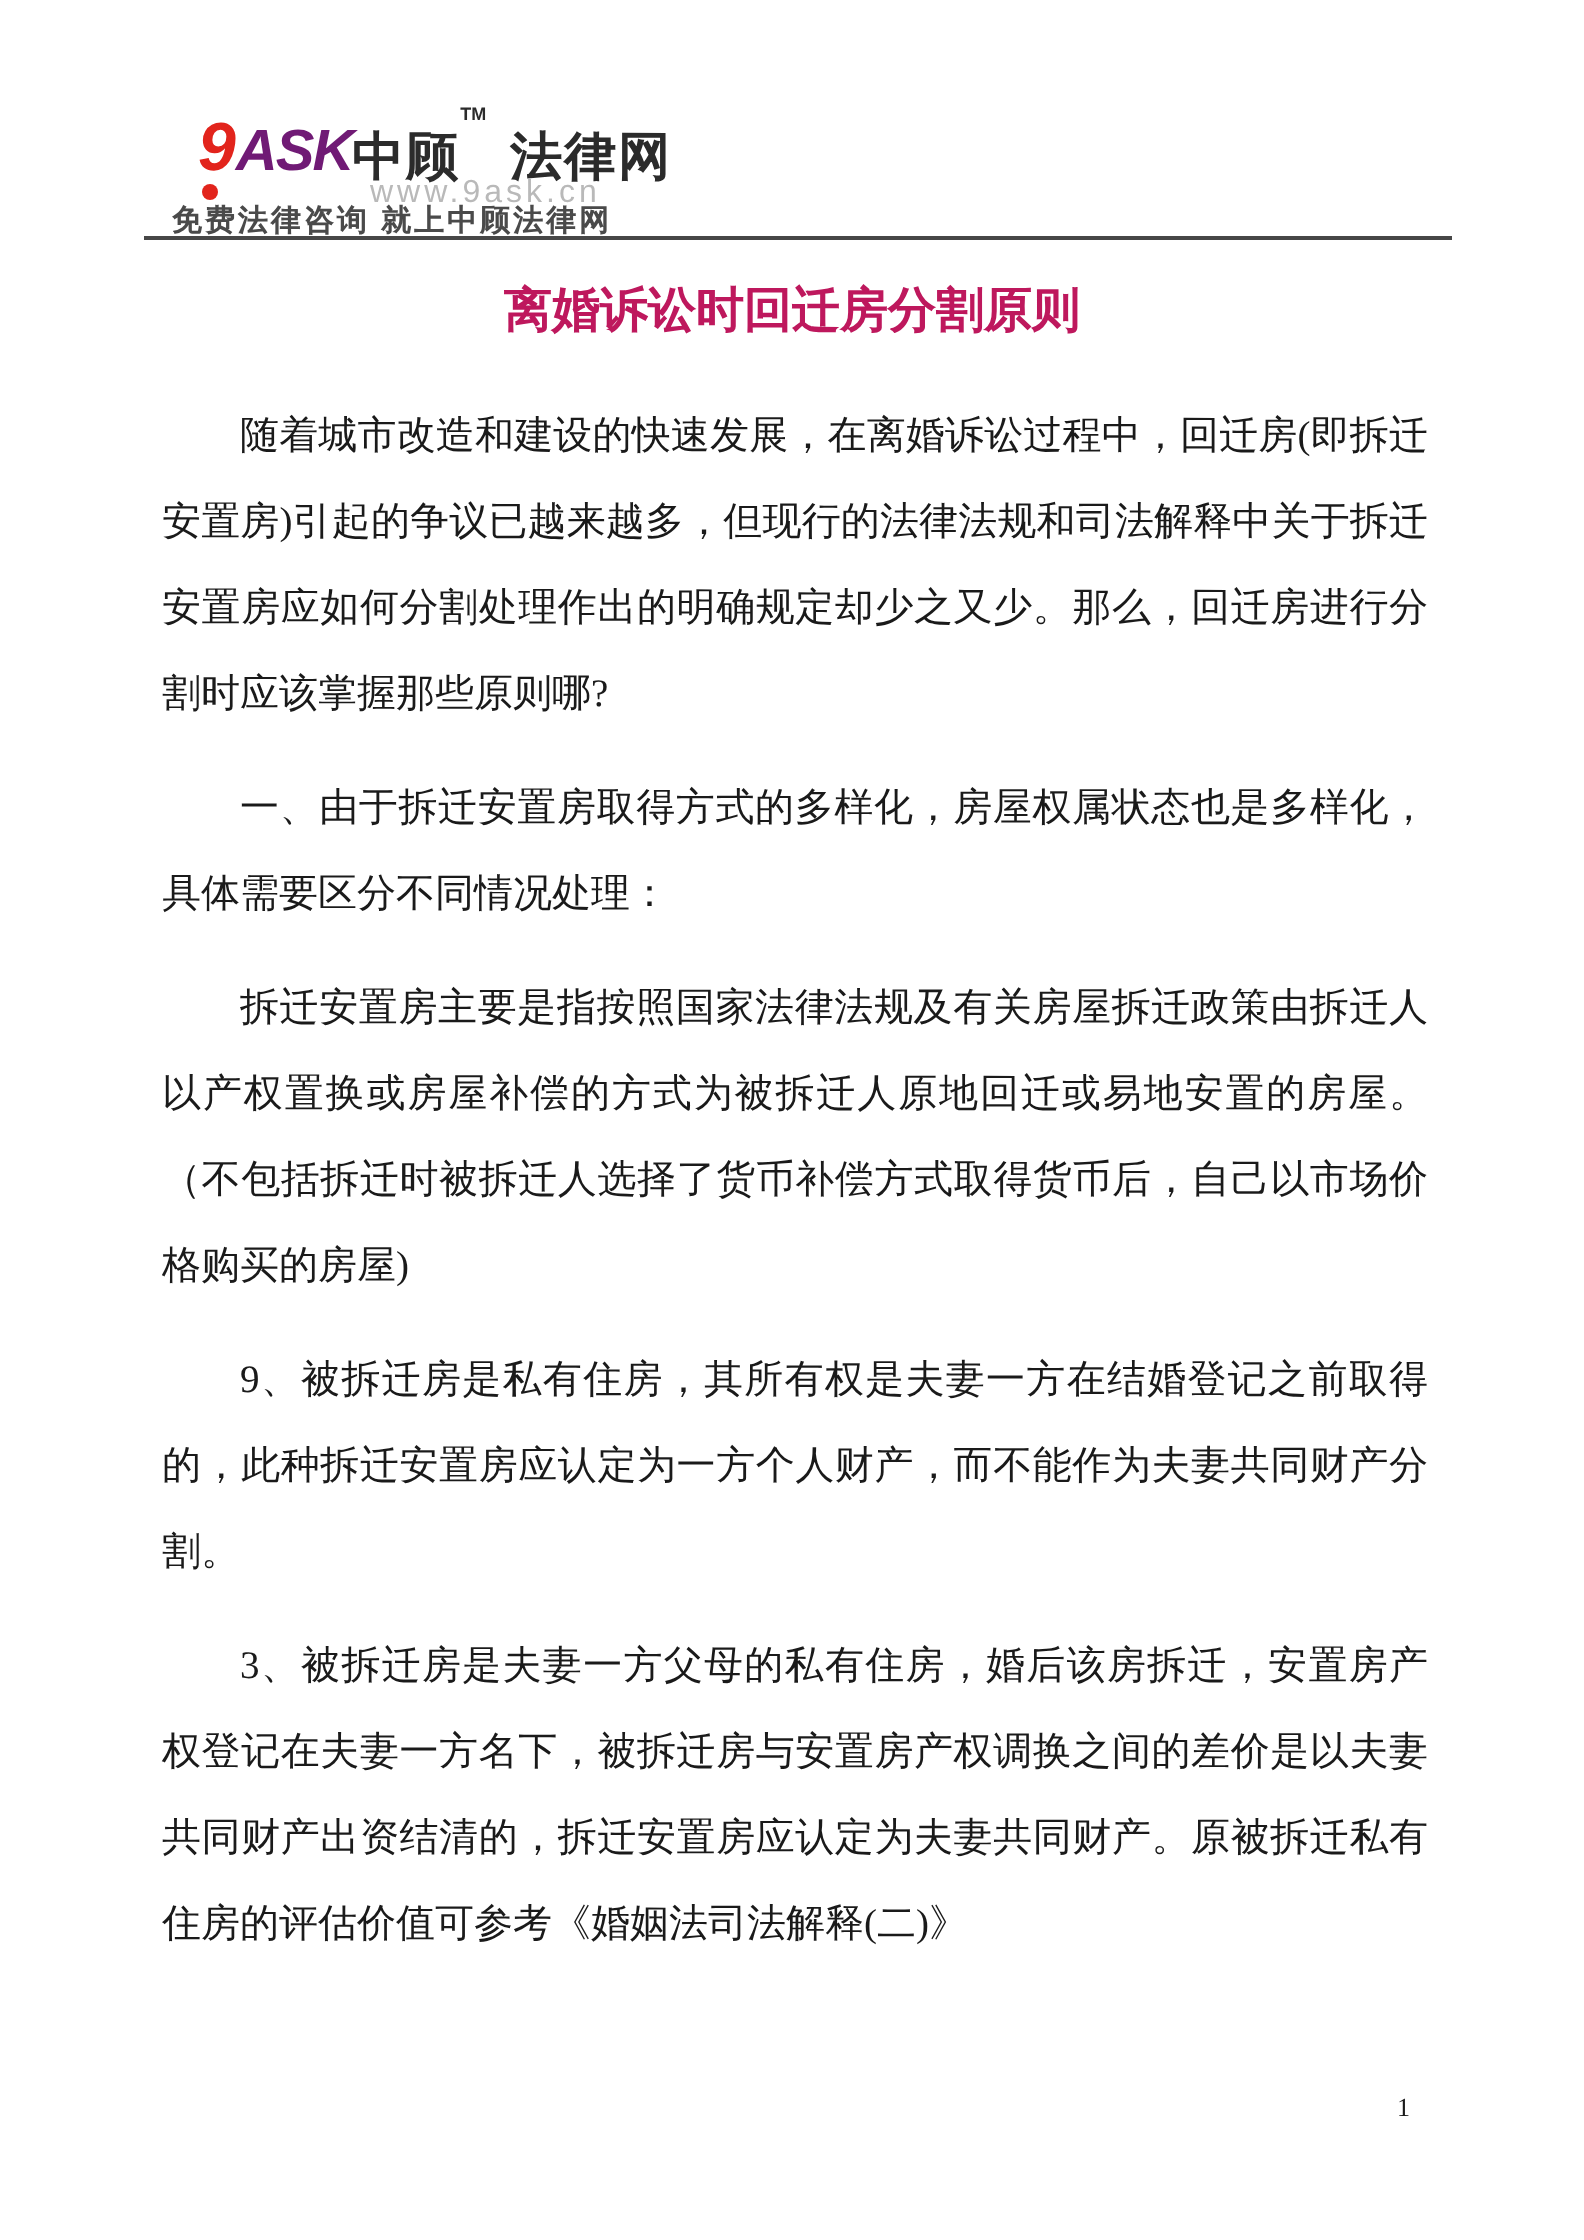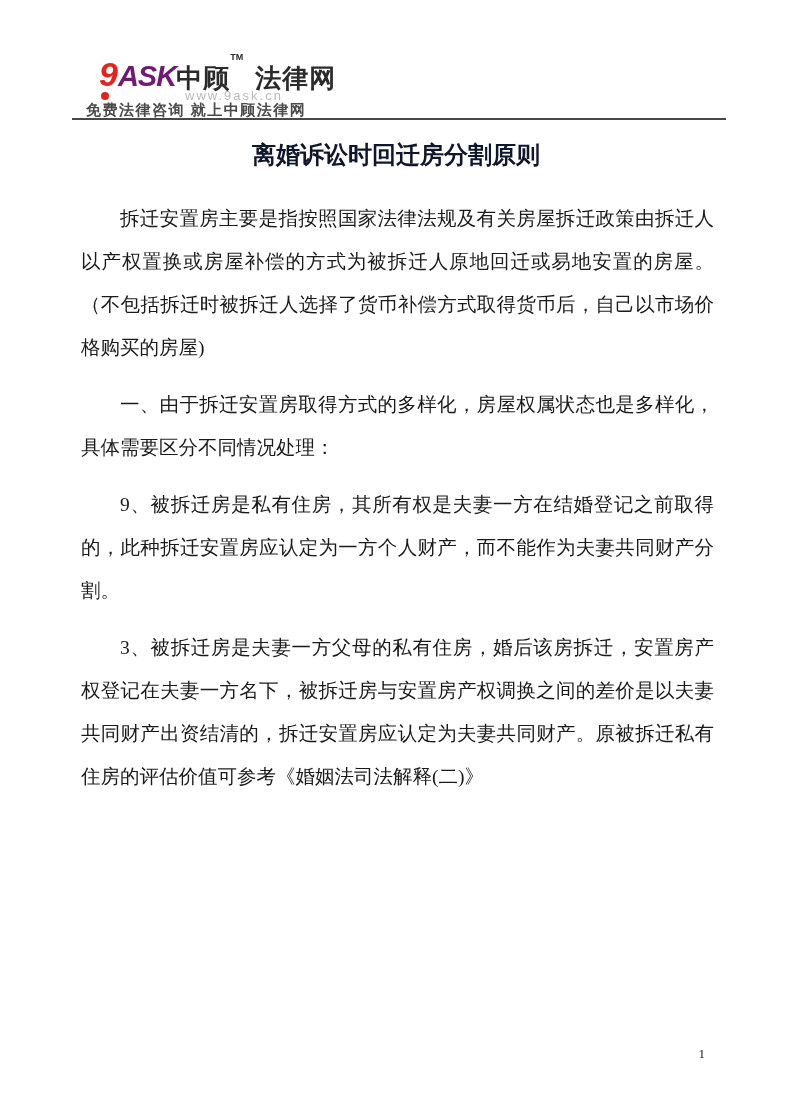--- a/index.html
+++ b/index.html
@@ -70,21 +70,21 @@
     font-weight: bold;
     color: #2b2b2b;
     align-self: flex-start;
     margin: -4px 12px 0 0;
   }
   .logo-url {
     position: absolute;
     top: 88px;
     left: 185px;
     font-family: "Liberation Sans", sans-serif;
-    font-size: 13px;
+    font-size: 16px;
     letter-spacing: 2px;
     color: #b9b9b9;
   }
   .tagline {
     position: absolute;
     top: 101px;
     left: 86px;
     font-family: "Liberation Sans", sans-serif;
     font-size: 15px;
     font-weight: bold;
@@ -102,21 +102,21 @@
 
   
   .doc-title {
     position: absolute;
     top: 139px;
     left: 0;
     width: 100%;
     text-align: center;
     font-size: 24px;
     font-weight: bold;
-    color: #0f172a;
+    color: #be185d;
   }
   .content {
     position: absolute;
     top: 197px;
     left: 81px;
     width: 633px;
   }
   .content p {
     margin: 0 0 14px 0;
     font-size: 19.5px;
@@ -147,21 +147,22 @@
       <span class="logo-cn" style="margin-left:0;text-align:center;">法律网</span>
     </div>
     <div class="logo-url">www.9ask.cn</div>
     <div class="tagline">免费法律咨询 就上中顾法律网</div>
     <div class="header-rule"></div>
   </div>
 
   <div class="doc-title">离婚诉讼时回迁房分割原则</div>
 
   <div class="content">
+    <p>随着城市改造和建设的快速发展，在离婚诉讼过程中，回迁房(即拆迁安置房)引起的争议已越来越多，但现行的法律法规和司法解释中关于拆迁安置房应如何分割处理作出的明确规定却少之又少。那么，回迁房进行分割时应该掌握那些原则哪?</p>
+    <p>一、由于拆迁安置房取得方式的多样化，房屋权属状态也是多样化，具体需要区分不同情况处理：</p>
     <p>拆迁安置房主要是指按照国家法律法规及有关房屋拆迁政策由拆迁人以产权置换或房屋补偿的方式为被拆迁人原地回迁或易地安置的房屋。（不包括拆迁时被拆迁人选择了货币补偿方式取得货币后，自己以市场价格购买的房屋)</p>
-    <p>一、由于拆迁安置房取得方式的多样化，房屋权属状态也是多样化，具体需要区分不同情况处理：</p>
     <p>9、被拆迁房是私有住房，其所有权是夫妻一方在结婚登记之前取得的，此种拆迁安置房应认定为一方个人财产，而不能作为夫妻共同财产分割。</p>
     <p>3、被拆迁房是夫妻一方父母的私有住房，婚后该房拆迁，安置房产权登记在夫妻一方名下，被拆迁房与安置房产权调换之间的差价是以夫妻共同财产出资结清的，拆迁安置房应认定为夫妻共同财产。原被拆迁私有住房的评估价值可参考《婚姻法司法解释(二)》</p>
   </div>
 
   <div class="page-number">1</div>
 
 </div>
 
 </body></html>

